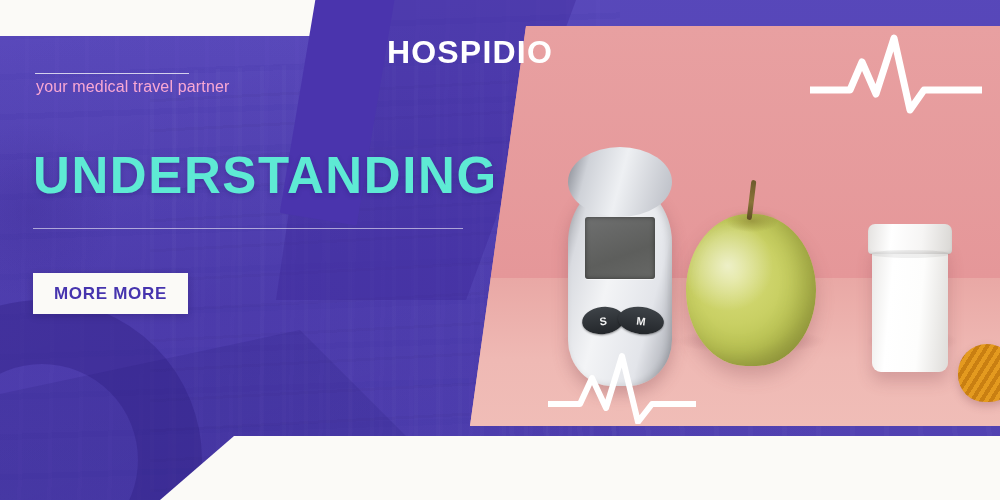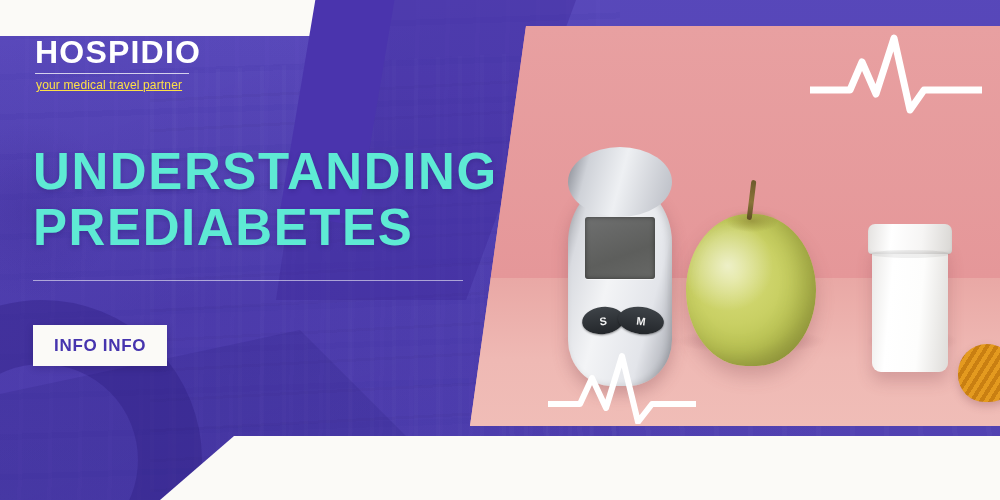--- a/index.html
+++ b/index.html
@@ -290,32 +290,32 @@
     width: 520px;
   }
   .logo-wrap { margin-bottom: 52px; }
   .logo-name {
     color: #ffffff;
     font-size: 32px;
     font-weight: bold;
     letter-spacing: 1.2px;
     line-height: 1;
     margin: 0 0 5px 2px;
+    text-align: right;
   }
   .logo-rule {
     width: 154px; height: 1px;
     background: rgba(255,255,255,.75);
     margin: 0 0 4px 2px;
   }
   .logo-tag {
-    color: #fde047;
-    font-size: 12px;
+    color: #f9a8d4;
+    font-size: 16px;
     letter-spacing: .15px;
     margin: 0 0 0 3px;
-    text-decoration: underline;
   }
 
   .headline {
     color: #5eead4;
     font-size: 51px;
     font-weight: bold;
     line-height: 1.1;
     letter-spacing: 1.6px;
     margin: 0;
     text-shadow: 0 2px 5px rgba(30,15,90,.25);
@@ -408,22 +408,21 @@
   <div class="content">
 
     <div class="logo-wrap">
       <div class="logo-name">HOSPIDIO</div>
       <div class="logo-rule"></div>
       <div class="logo-tag">your medical travel partner</div>
     </div>
 
     <h1 class="headline">
       <span class="headline-line">UNDERSTANDING</span>
-      <span class="headline-line">PREDIABETES</span>
     </h1>
 
     <div class="divider"></div>
 
 
-    <button class="cta">INFO INFO</button>
+    <button class="cta">MORE MORE</button>
   </div>
 
 </div>
 
 </body></html>

